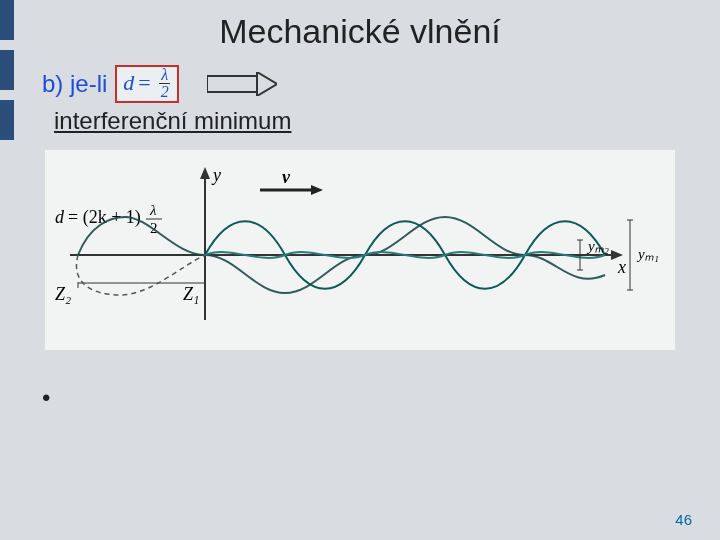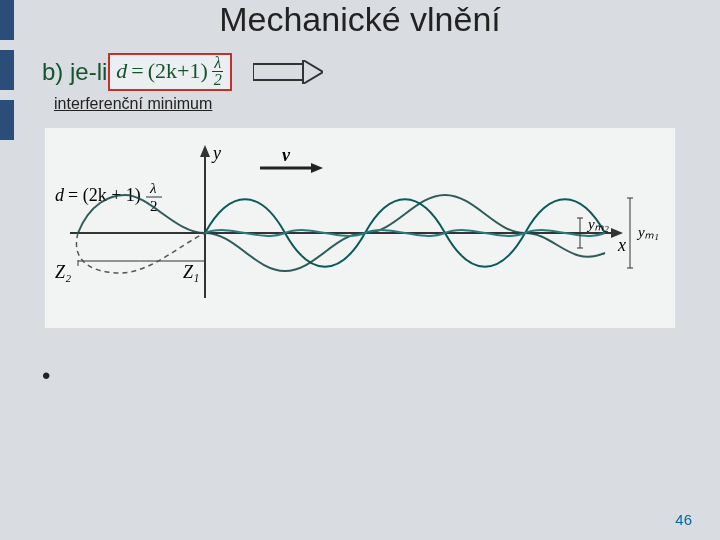--- a/index.html
+++ b/index.html
@@ -20,31 +20,32 @@
   .side-mark {
     width: 14px;
     height: 40px;
     background: #2a4d7a;
     margin-bottom: 10px;
   }
   .title {
     text-align: center;
     font-size: 34px;
     color: #222;
+    padding-top: 12px;
     padding-bottom: 14px;
   }
   .content {
     padding: 0 42px;
   }
   .line1 {
     font-size: 24px;
-    color: #14532d;
+    color: #1d4ed8;
     display: flex;
     align-items: center;
-    gap: 1px;
+    gap: 8px;
     margin-bottom: 4px;
   }
   .formula-box {
     border: 2px solid #c2322d;
     padding: 0 6px 2px 6px;
     display: inline-flex;
     align-items: center;
     font-family: 'Times New Roman', serif;
     font-size: 22px;
     font-style: italic;
@@ -56,21 +57,21 @@
     flex-direction: column;
     align-items: center;
     font-size: 16px;
     line-height: 1;
     margin-left: 4px;
     font-style: italic;
   }
   .frac .num { border-bottom: 1px solid #333; padding: 0 2px; }
   .frac .den { padding: 0 2px; }
   .line2 {
-    font-size: 16px;
+    font-size: 24px;
     color: #222;
     margin-left: 12px;
     margin-bottom: 14px;
     text-decoration: underline;
   }
   .arrow-box {
     display: inline-block;
     margin-left: 20px;
   }
   .arrow-box svg { display: block; }
@@ -122,21 +123,20 @@
 </div>
 
 <div class="title">Mechanické vlnění</div>
 
 <div class="content">
   <div class="line1">
     <span>b) je-li</span>
     <span class="formula-box">
       <span>d</span>
       <span style="font-style:normal;margin:0 4px">=</span>
-      <span style="font-style:normal">(2k+1)</span>
       <span class="frac">
         <span class="num">λ</span>
         <span class="den">2</span>
       </span>
     </span>
     <span class="arrow-box">
       <svg width="70" height="24">
         <rect x="0" y="4" width="50" height="16" fill="none" stroke="#333" stroke-width="2"></rect>
         <polygon points="50,0 70,12 50,24" fill="none" stroke="#333" stroke-width="2"></polygon>
       </svg>

